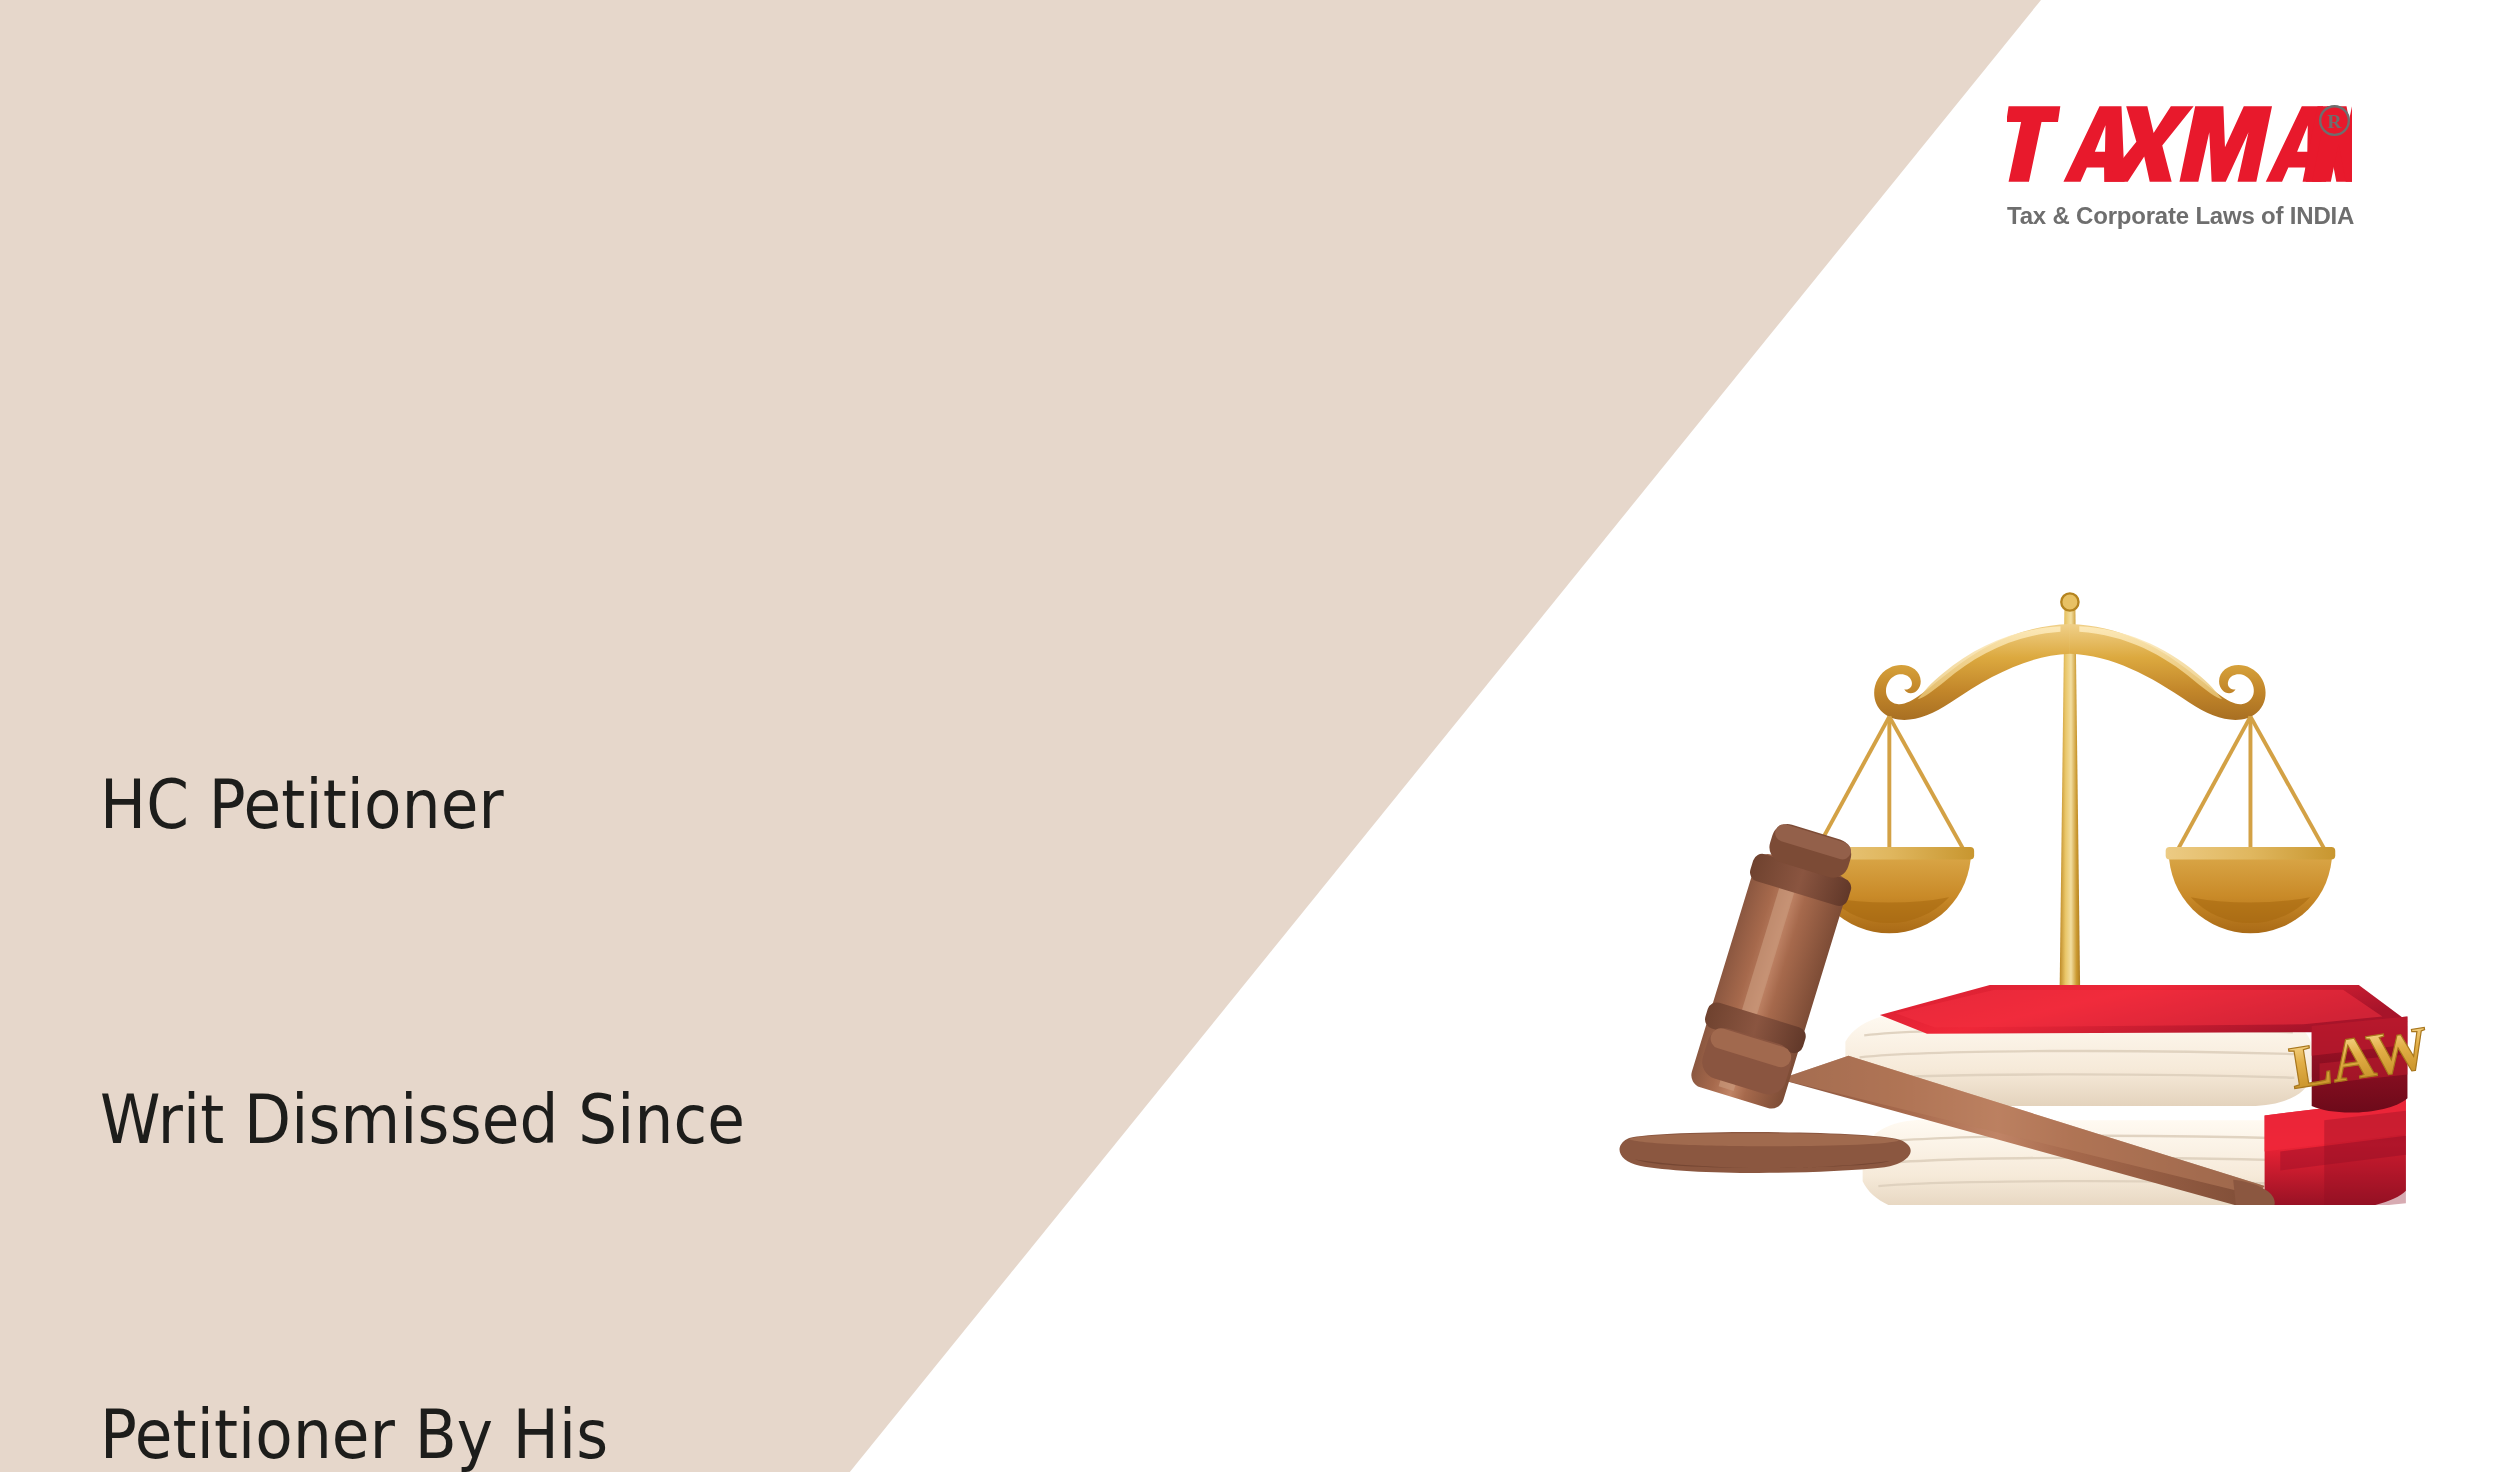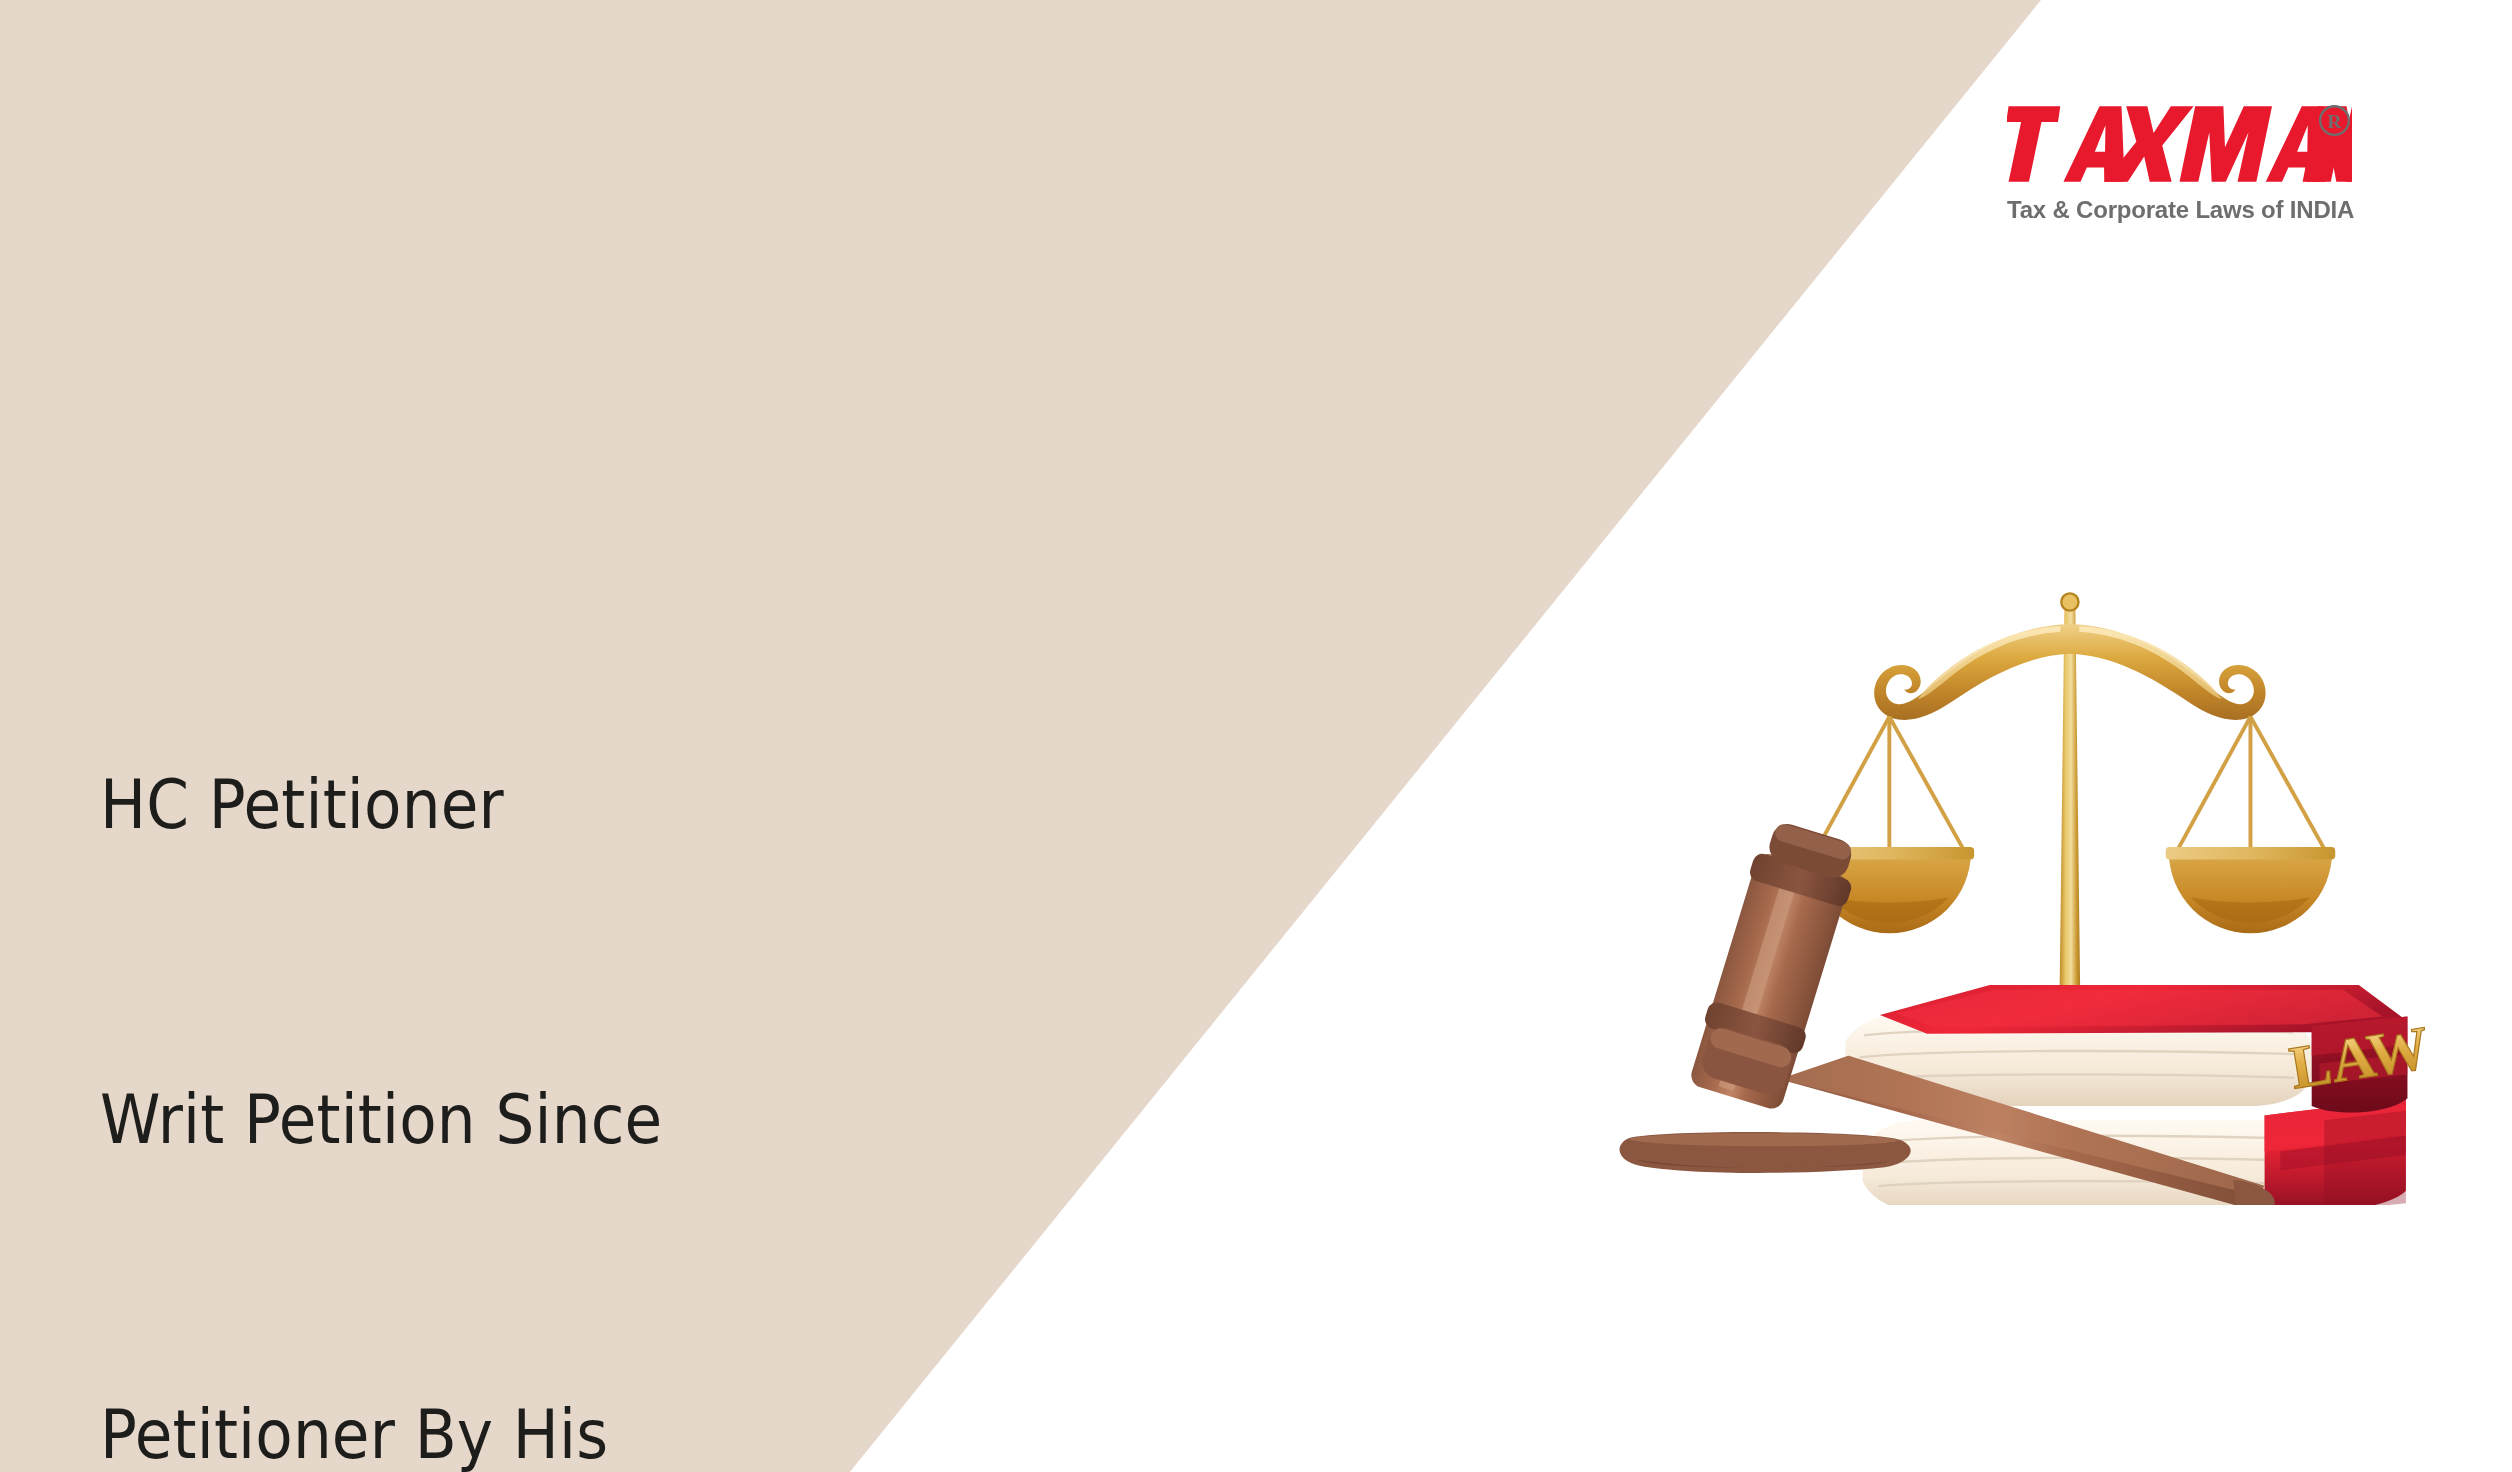--- a/index.html
+++ b/index.html
@@ -64,21 +64,21 @@
     height: 88px;
   }
   .logo-reg {
     position: absolute;
     left: 310px;
     top: 3.1px;
     width: 35px;
     height: 35px;
   }
   .logo-tagline {
-    margin-top: 0;
+    margin-top: 6px;
     color: #6e6e6e;
     font-size: 24px;
     font-weight: 700;
     letter-spacing: -0.2px;
     font-family: "Liberation Sans", sans-serif;
     white-space: nowrap;
   }
 
   
   .illustration {
@@ -93,21 +93,21 @@
 </style>
 </head>
 <body>
 
 <div class="canvas">
 
   <div class="beige-panel"></div>
 
   <div class="headline">
     <span class="hl-line">HC Petitioner</span>
-    <span class="hl-line">Writ Petition Since</span>
+    <span class="hl-line">Writ Dismissed Since</span>
     <span class="hl-line">Petitioner By His</span>
     
     
     
   </div>
 
   <div class="logo-block">
     <div class="logo-wordmark-wrap">
 
       <svg class="logo-wordmark" viewBox="0 0 440 112" aria-label="TAXMANN">

